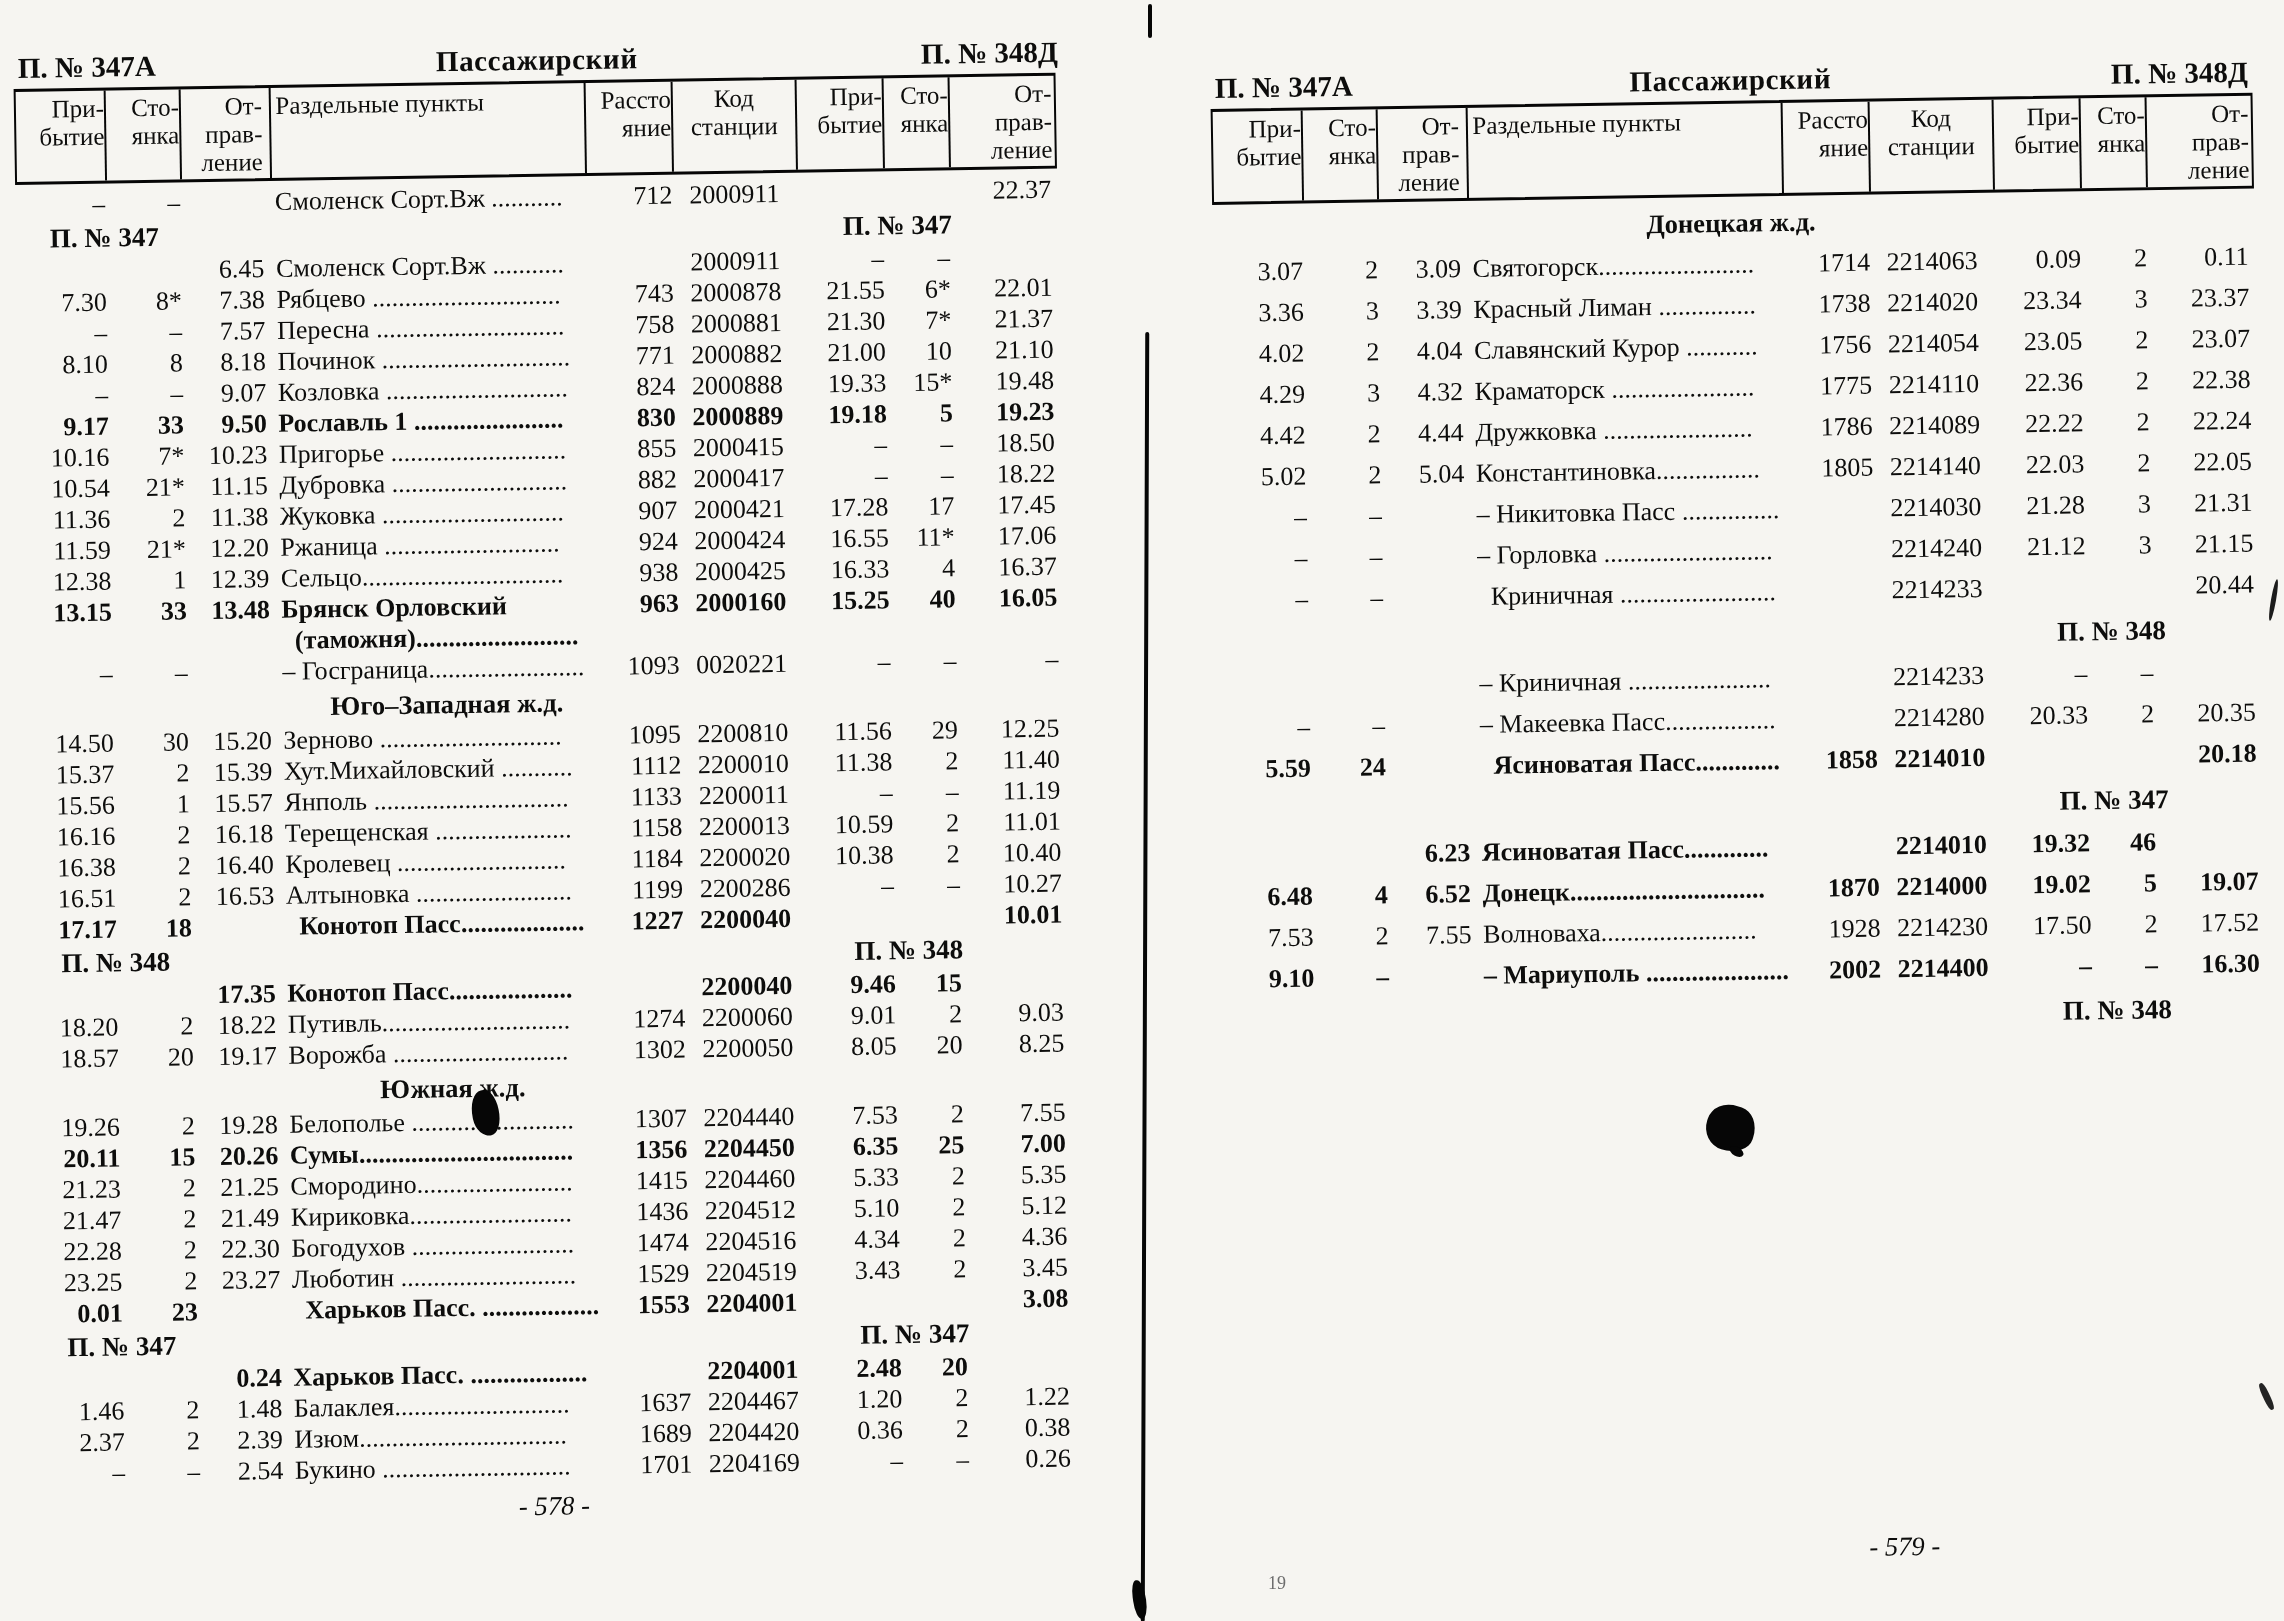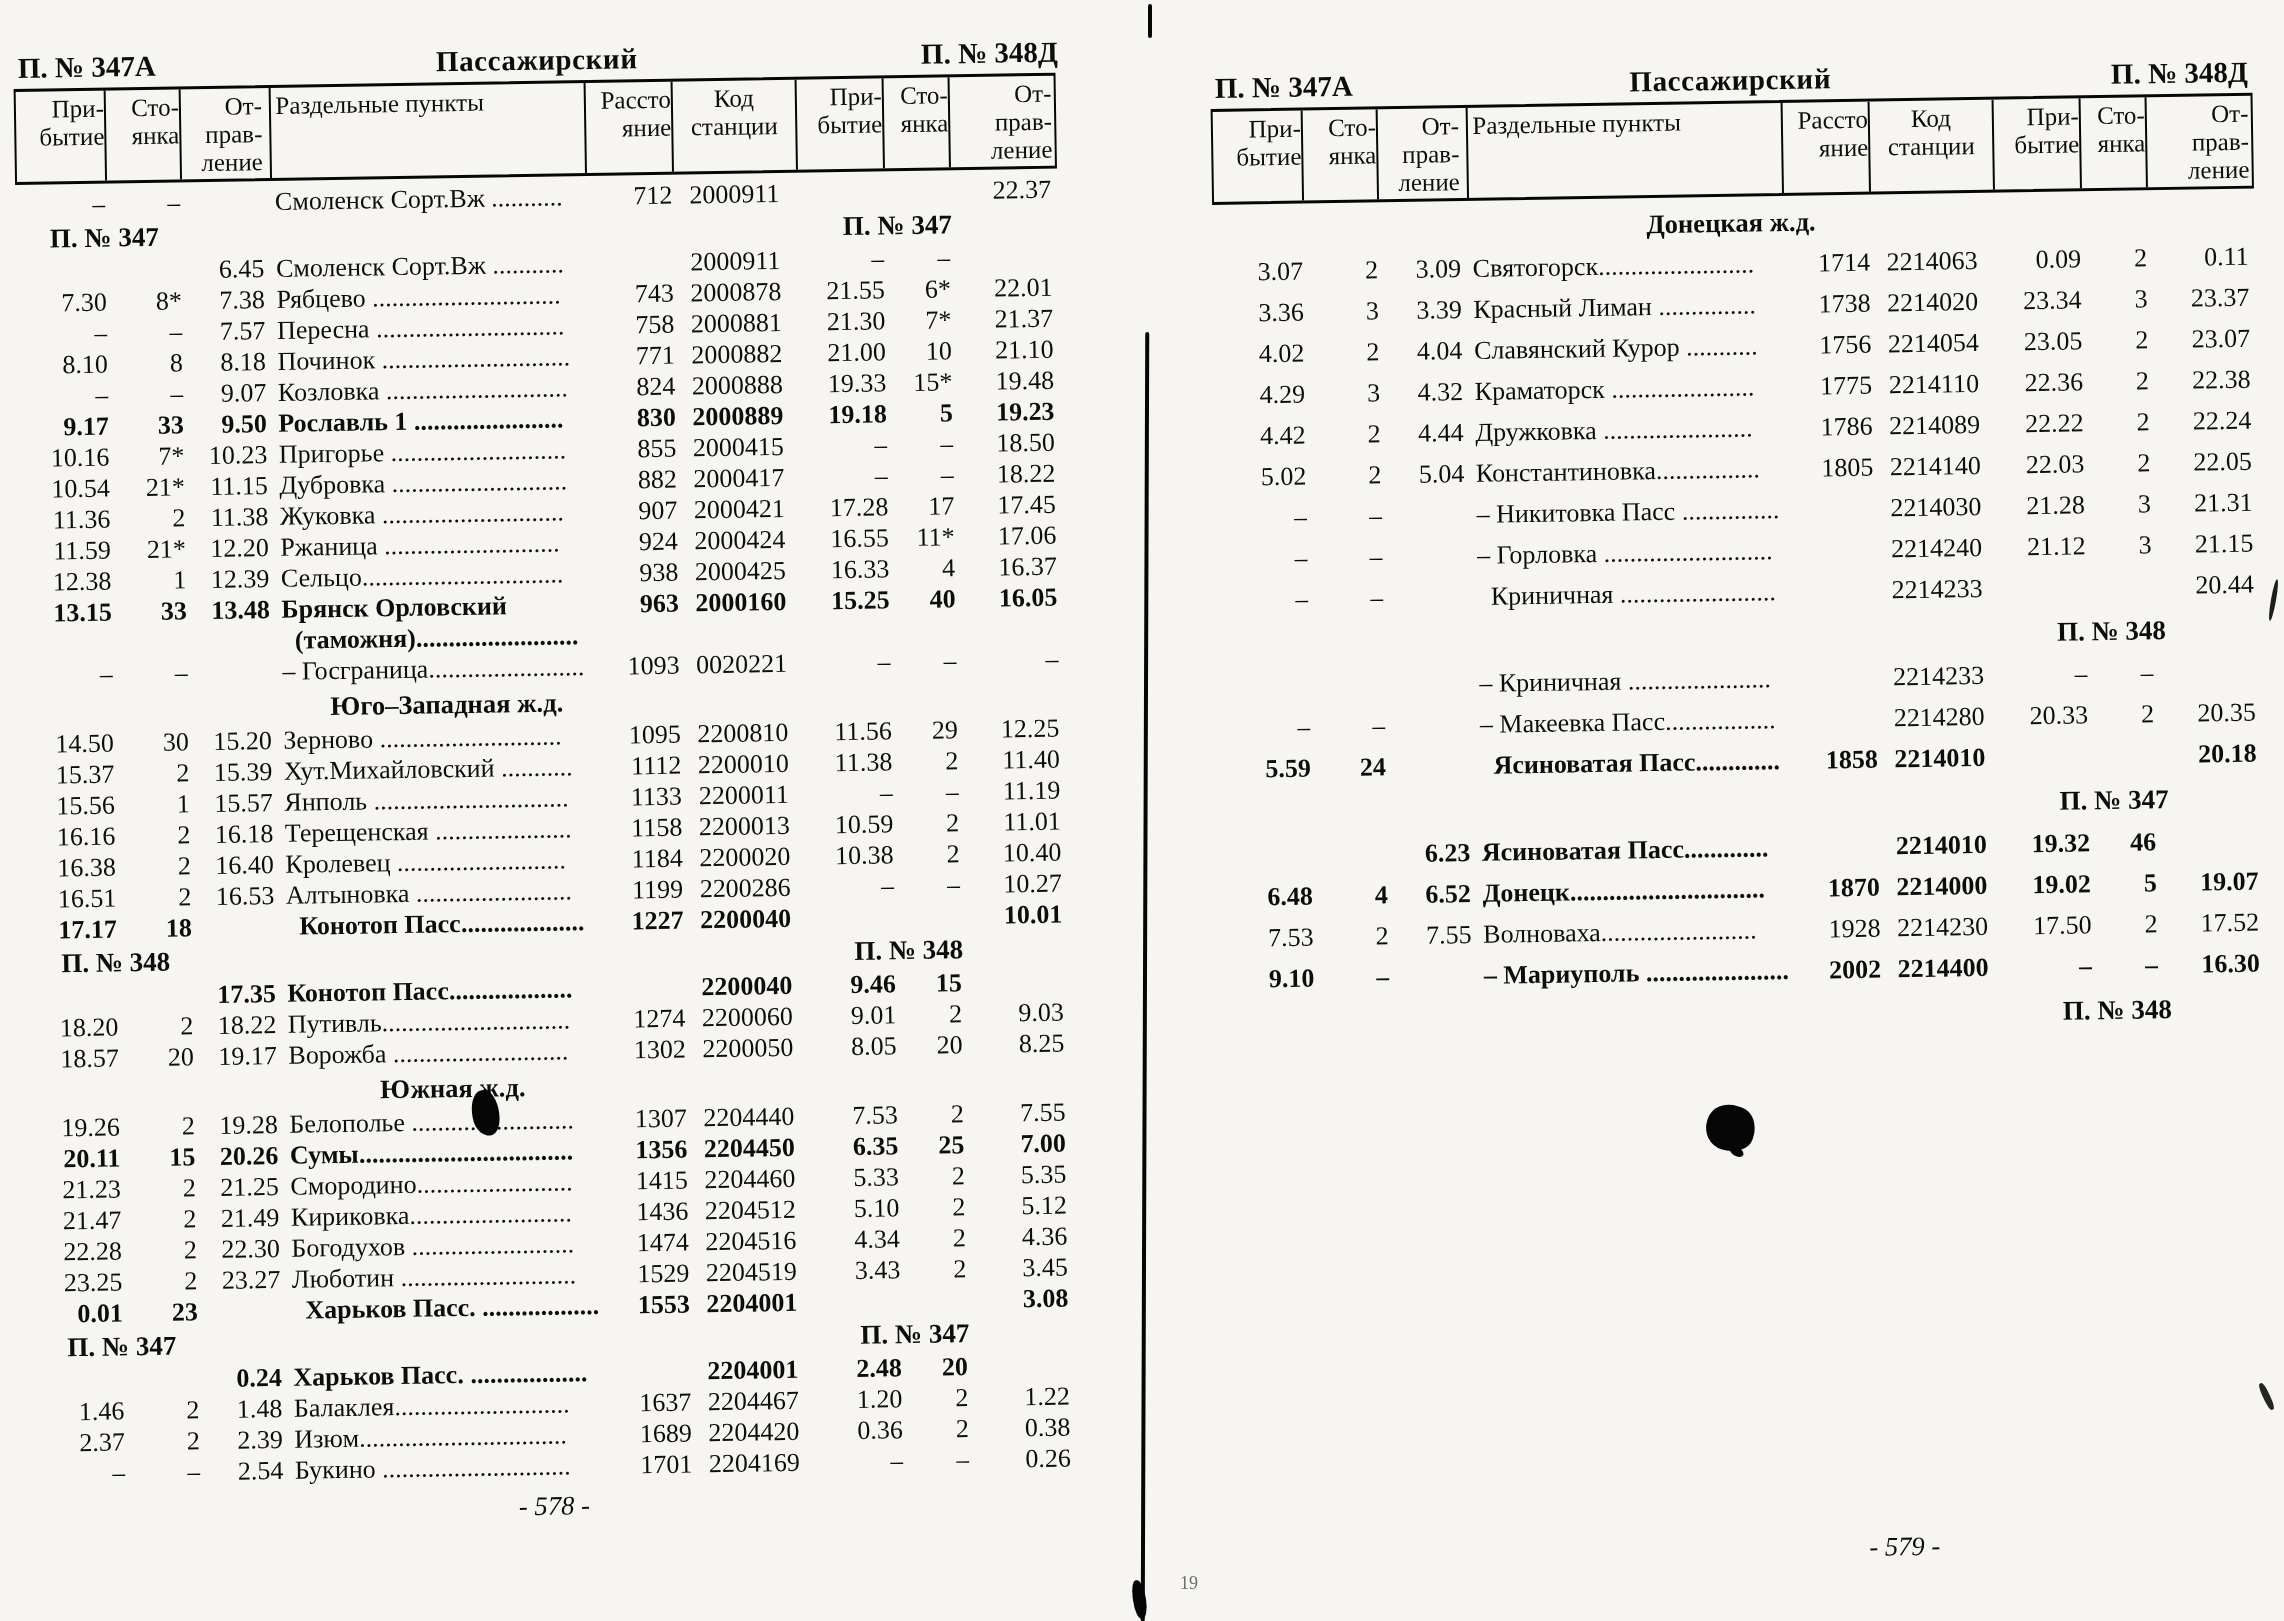--- a/index.html
+++ b/index.html
@@ -62,21 +62,21 @@
   
   .artifact{position:absolute;background:#060606;}
   .a-topline{left:1148px;top:3.5px;width:4px;height:34px;border-radius:2.3px;}
   .a-gutter{left:1143px;top:332px;width:4px;height:1290px;border-radius:2.3px;transform:rotate(0.2deg);}
   .a-gutterblot{left:1133px;top:1580px;width:12.7px;height:39px;border-radius:45% 55% 50% 50%;transform:rotate(-8deg);}
   .a-inkblot{left:1706px;top:1105px;width:49px;height:46px;border-radius:55% 45% 60% 50%/50% 60% 45% 55%;transform:rotate(18deg);}
   .a-inktail{left:1729px;top:1147px;width:15px;height:9.2px;border-radius:50%;transform:rotate(30deg);}
   .a-scribble{left:472px;top:1090px;width:26.6px;height:46px;border-radius:55% 45% 50% 60%/60% 50% 55% 45%;transform:rotate(-12deg);}
   .a-edge1{left:2271px;top:579px;width:5.2px;height:42px;background:#1c1c1c;border-radius:50%;transform:rotate(10deg);}
   .a-edge2{left:2263px;top:1382px;width:7px;height:29px;background:#242424;border-radius:40%;transform:rotate(-25deg);}
-  .margin-note{position:absolute;left:1180px;top:1573px;font-size:18px;color:#6d6d6d;background:none;}
+  .margin-note{position:absolute;left:1268px;top:1573px;font-size:18px;color:#6d6d6d;background:none;}
 </style>
 </head>
 <body>
 
 <div class="scan">
 
   <section class="page page-left">
     <div class="page-head">
       <span class="train-l">П. № 347А</span>
       <span class="title">Пассажирский</span>

